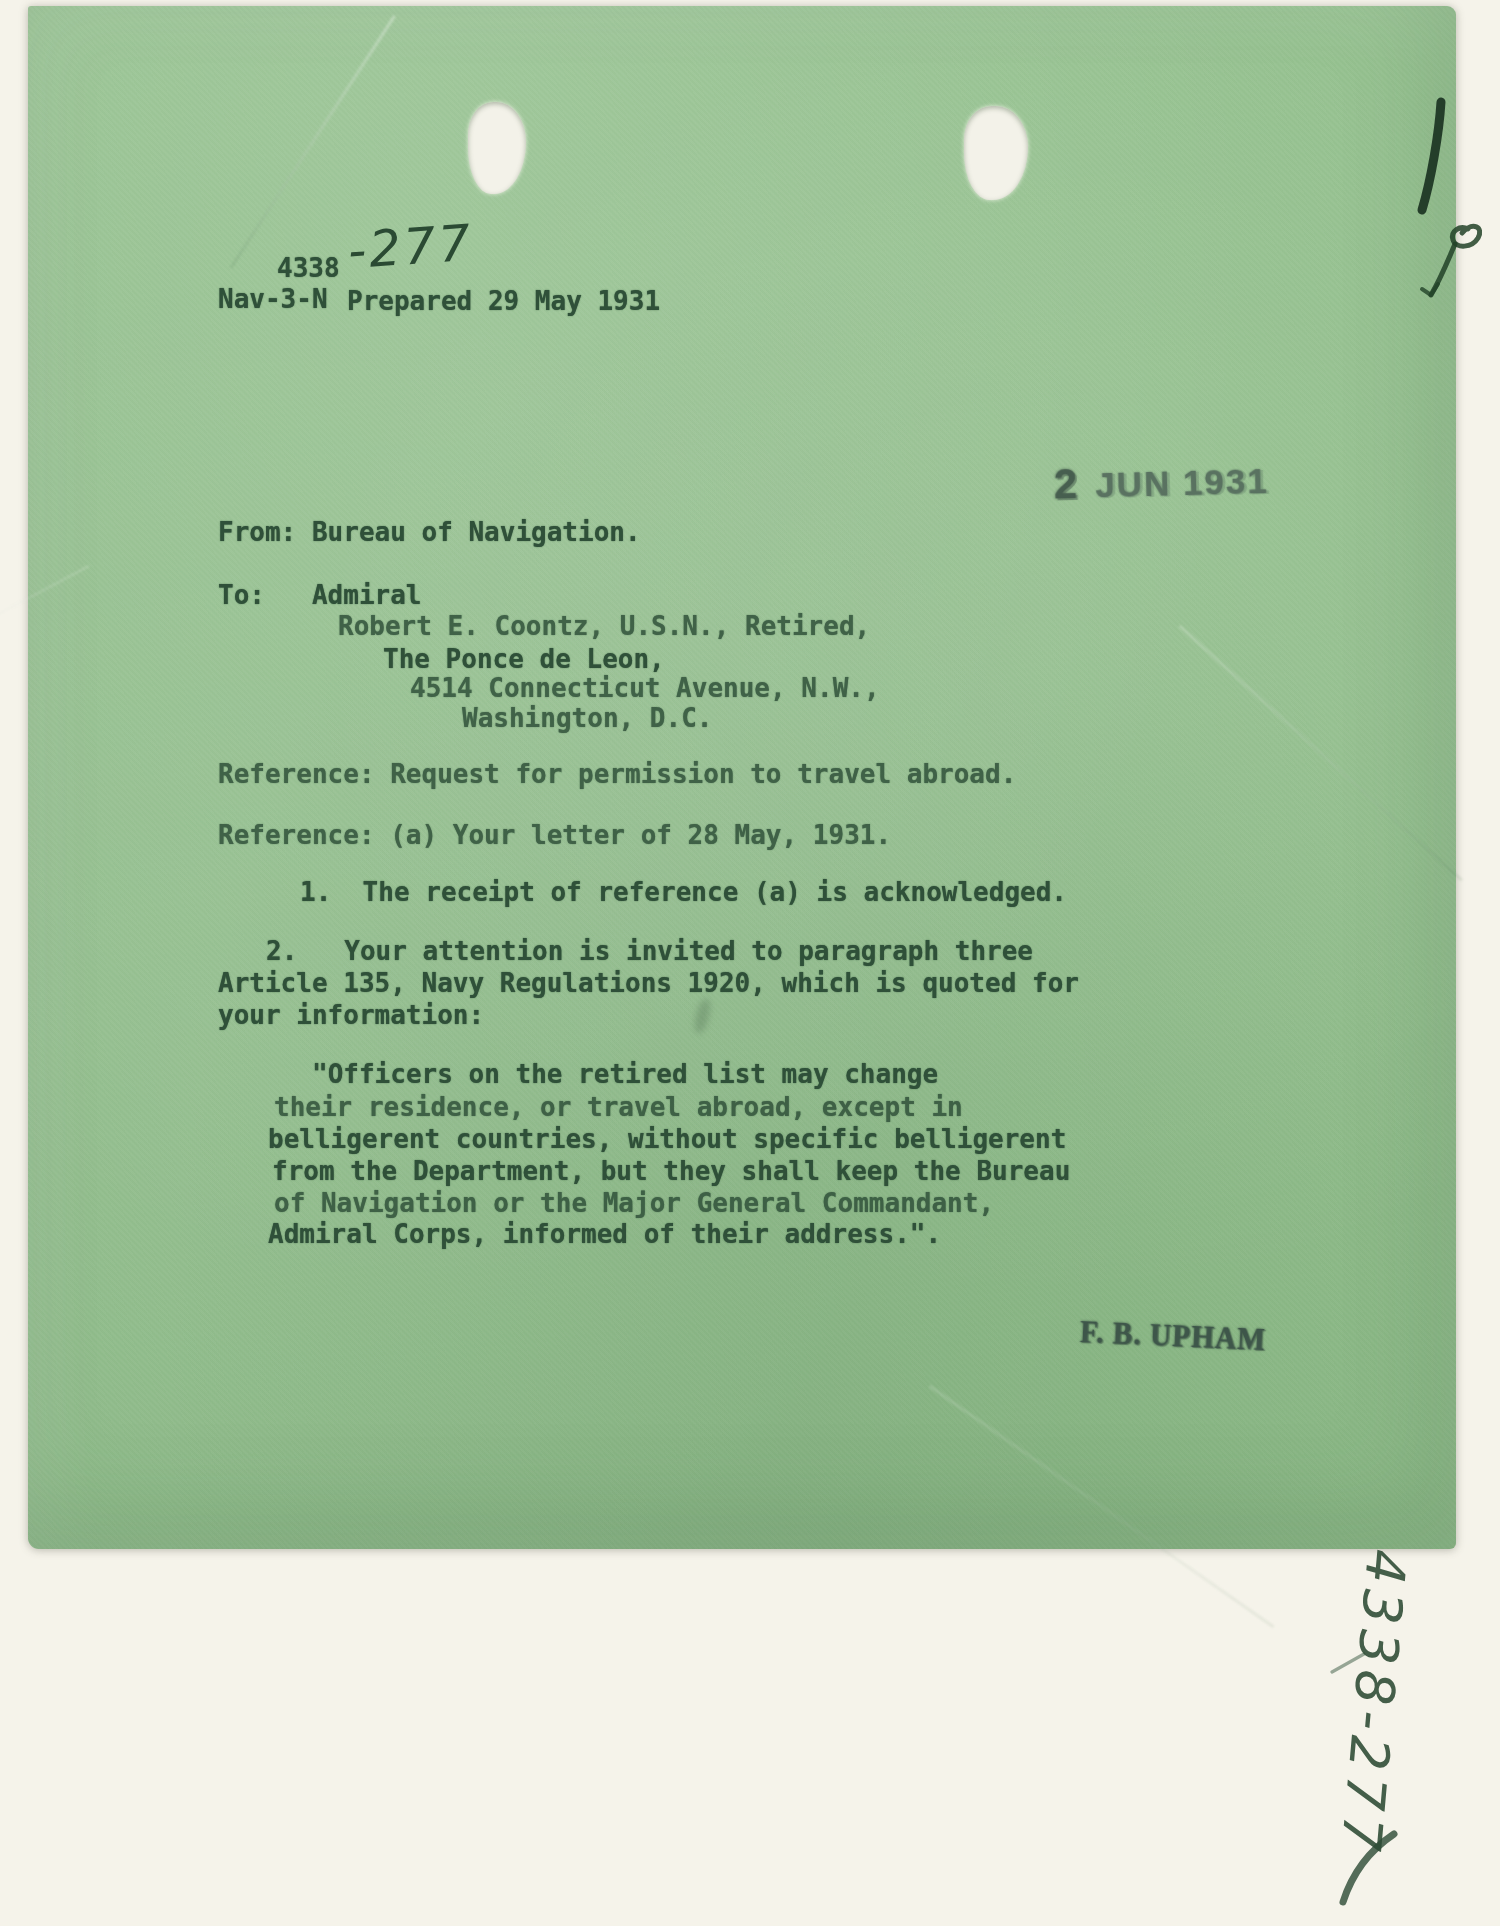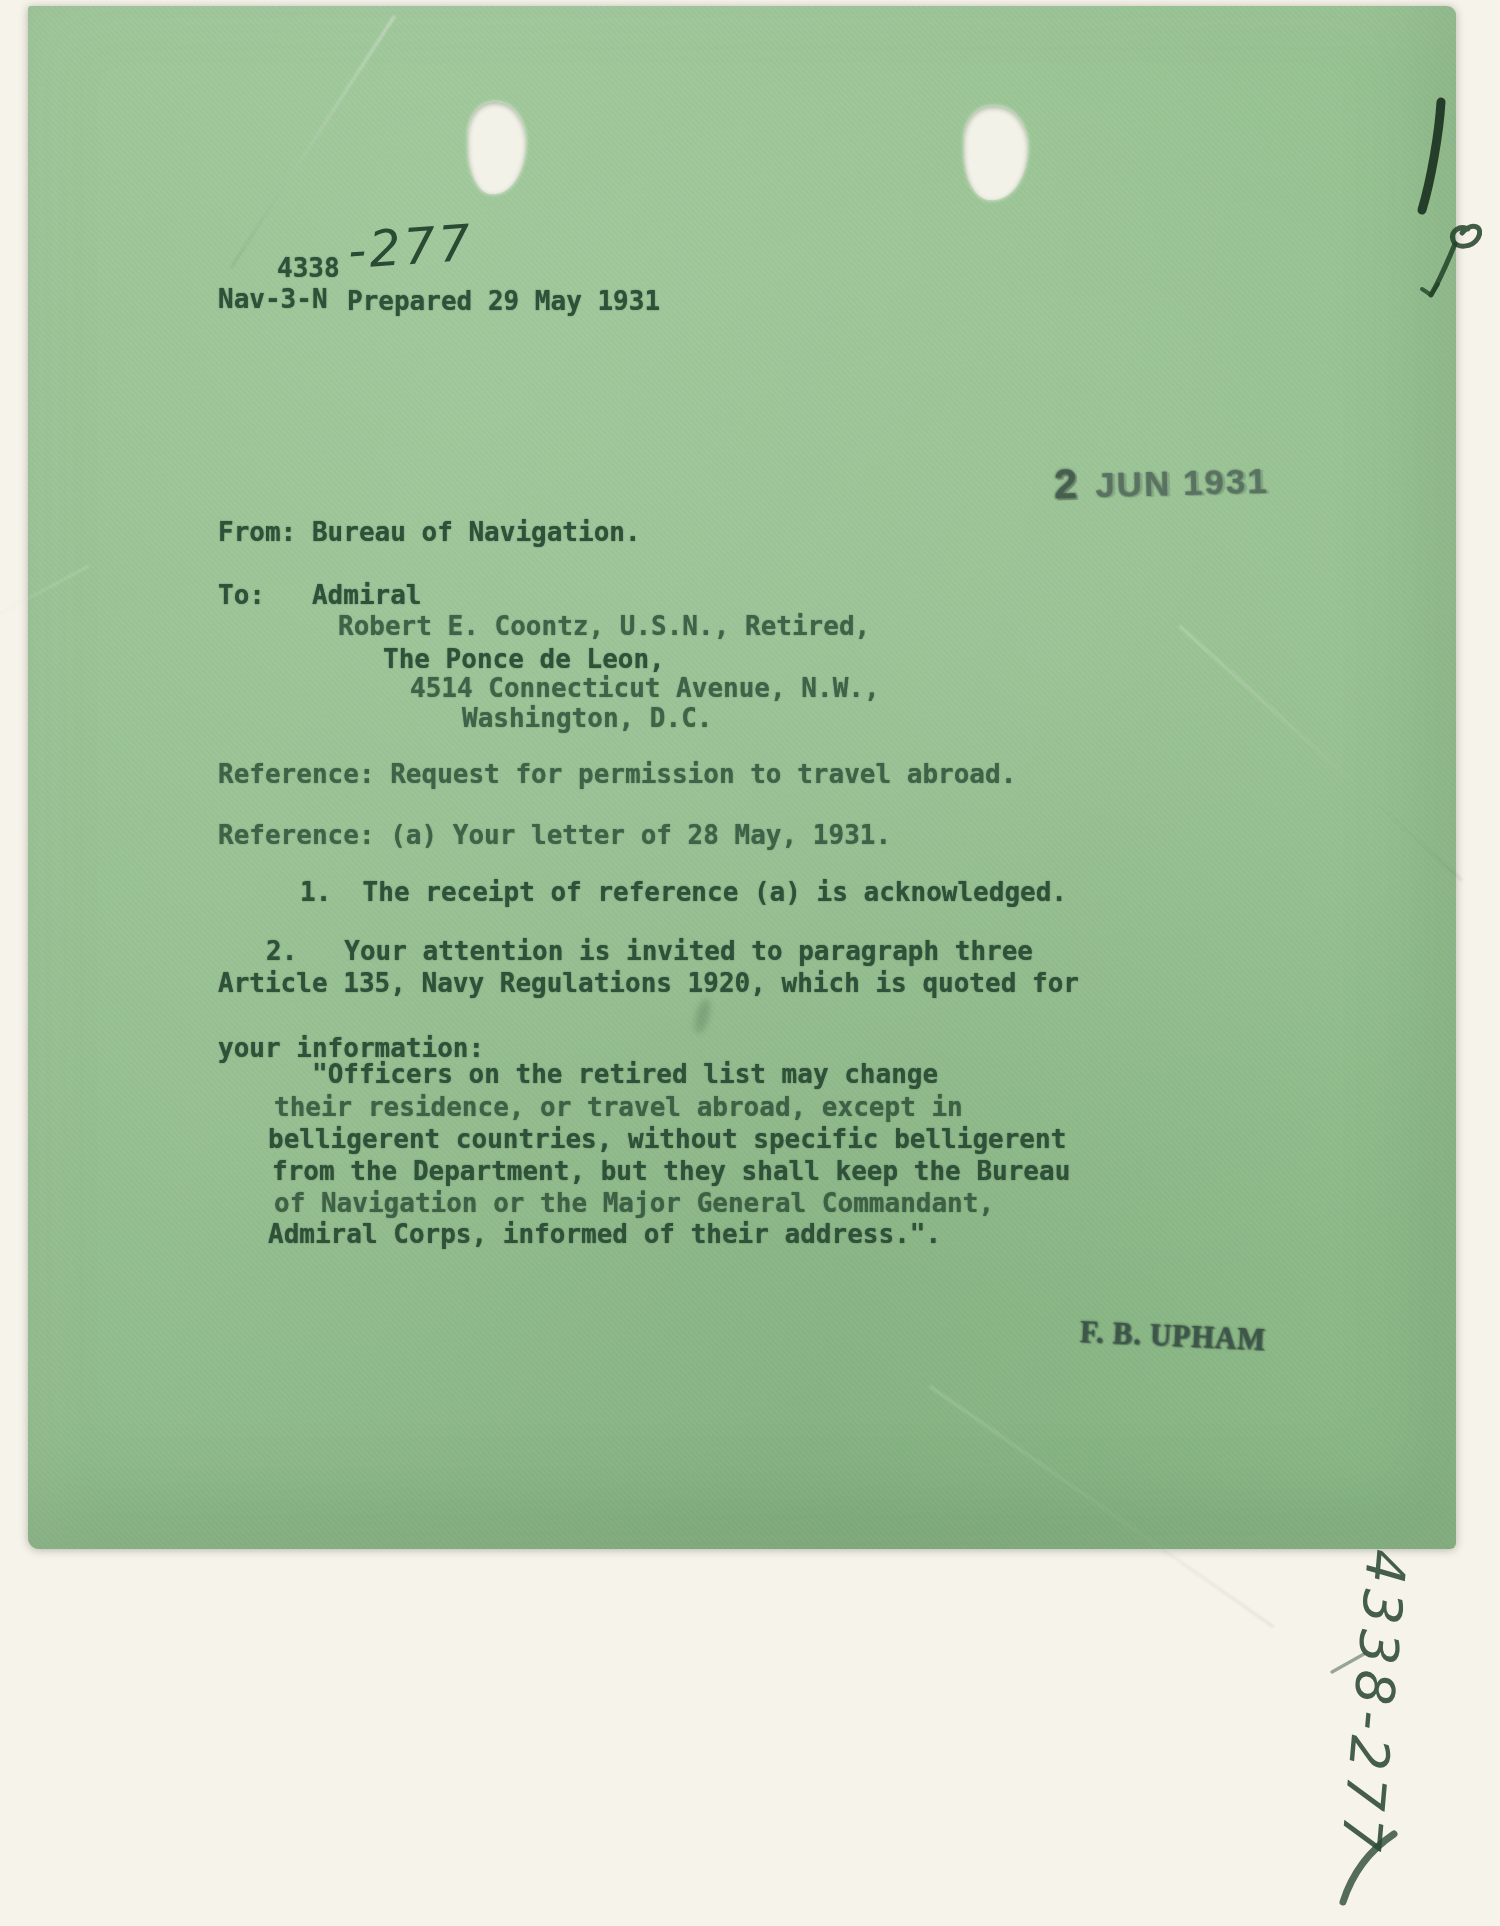--- a/index.html
+++ b/index.html
@@ -119,21 +119,21 @@
   <div class="typed" style="left:355px;top:639px;">The Ponce de Leon,</div>
   <div class="typed faded" style="left:382px;top:668px;">4514 Connecticut Avenue, N.W.,</div>
   <div class="typed faded" style="left:434px;top:698px;">Washington, D.C.</div>
 
   <div class="typed faded" style="left:190px;top:754px;">Reference: Request for permission to travel abroad.</div>
   <div class="typed faded" style="left:190px;top:815px;">Reference: (a) Your letter of 28 May, 1931.</div>
 
   <div class="typed" style="left:272px;top:872px;">1.  The receipt of reference (a) is acknowledged.</div>
   <div class="typed" style="left:232px;top:931px;margin-left:6px;">2.   Your attention is invited to paragraph three</div>
   <div class="typed" style="left:190px;top:963px;">Article 135, Navy Regulations 1920, which is quoted for</div>
-  <div class="typed" style="left:190px;top:1028px;">your information:</div>
+  <div class="typed" style="left:190px;top:995px;">your information:</div>
 
   <div class="typed" style="left:284px;top:1054px;">"Officers on the retired list may change</div>
   <div class="typed faded" style="left:246px;top:1087px;">their residence, or travel abroad, except in</div>
   <div class="typed" style="left:240px;top:1119px;">belligerent countries, without specific belligerent</div>
   <div class="typed" style="left:244px;top:1151px;text-align:right;">from the Department, but they shall keep the Bureau</div>
   <div class="typed faded" style="left:246px;top:1183px;">of Navigation or the Major General Commandant,</div>
   <div class="typed" style="left:240px;top:1214px;">Admiral Corps, informed of their address.".</div>
 
   <div class="smudge" style="left:668px;top:992px;width:13px;height:36px;transform:rotate(14deg);"></div>
 

